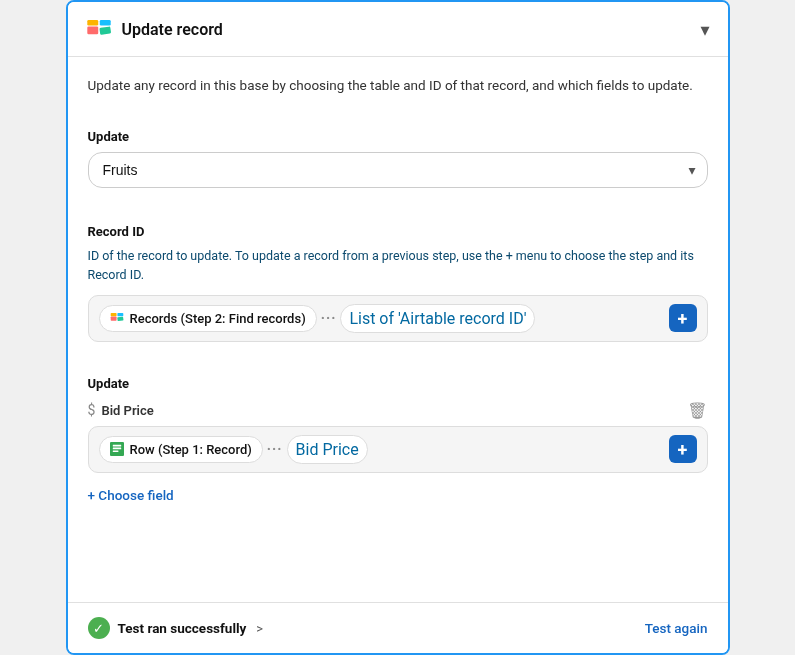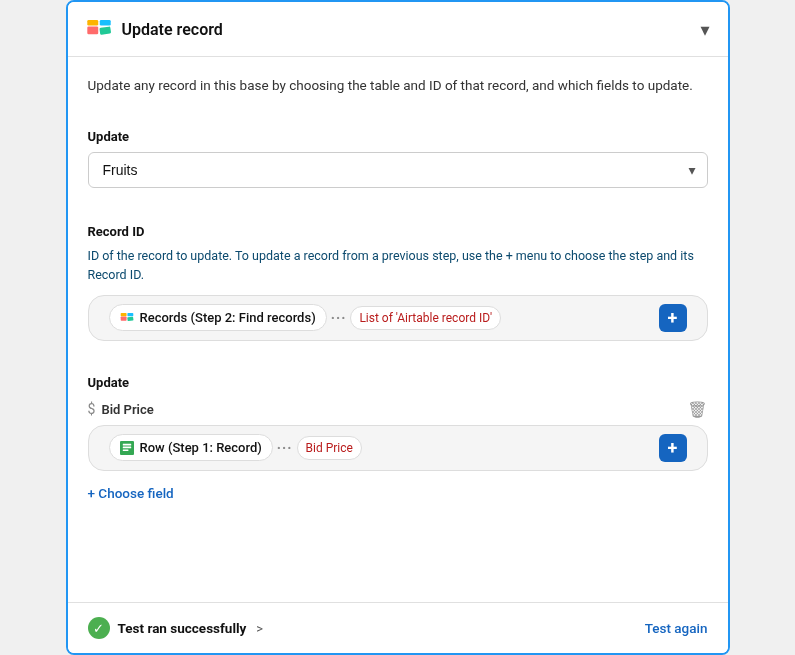--- a/index.html
+++ b/index.html
@@ -68,21 +68,21 @@
       margin-bottom: 8px;
     }
     .table-select-wrapper {
       position: relative;
       margin-bottom: 20px;
     }
     .table-select {
       width: 100%;
       padding: 9px 14px;
       border: 1px solid #ccc;
-      border-radius: 6px;
+      border-radius: 14px;
       font-size: 14px;
       color: #111;
       appearance: none;
       background: #fff;
       cursor: pointer;
     }
     .table-select-arrow {
       position: absolute;
       right: 12px;
       top: 50%;
@@ -99,22 +99,22 @@
       color: #0c4a6e;
       line-height: 1.5;
       margin-bottom: 10px;
     }
     .pill-row {
       display: flex;
       align-items: center;
       gap: 0;
       background: #f5f5f5;
       border: 1px solid #ddd;
-      border-radius: 16px;
-      padding: 8px 20px;
+      border-radius: 10px;
+      padding: 8px 10px;
       flex-wrap: wrap;
     }
     .pill {
       display: flex;
       align-items: center;
       gap: 6px;
       background: #fff;
       border: 1px solid #ddd;
       border-radius: 20px;
       padding: 5px 10px;
@@ -123,22 +123,22 @@
       font-weight: 500;
     }
     .pill-dots {
       color: #888;
       font-size: 14px;
       margin: 0 4px;
       font-weight: bold;
       letter-spacing: 1px;
     }
     .pill-text {
-      font-size: 12px;
-      color: #b91c1c;
+      font-size: 16px;
+      color: #0369a1;
       padding: 4px 8px;
       background: #fff;
       border: 1px solid #ddd;
       border-radius: 20px;
     }
     .add-btn {
       margin-left: auto;
       width: 28px;
       height: 28px;
       background: #1565C0;

